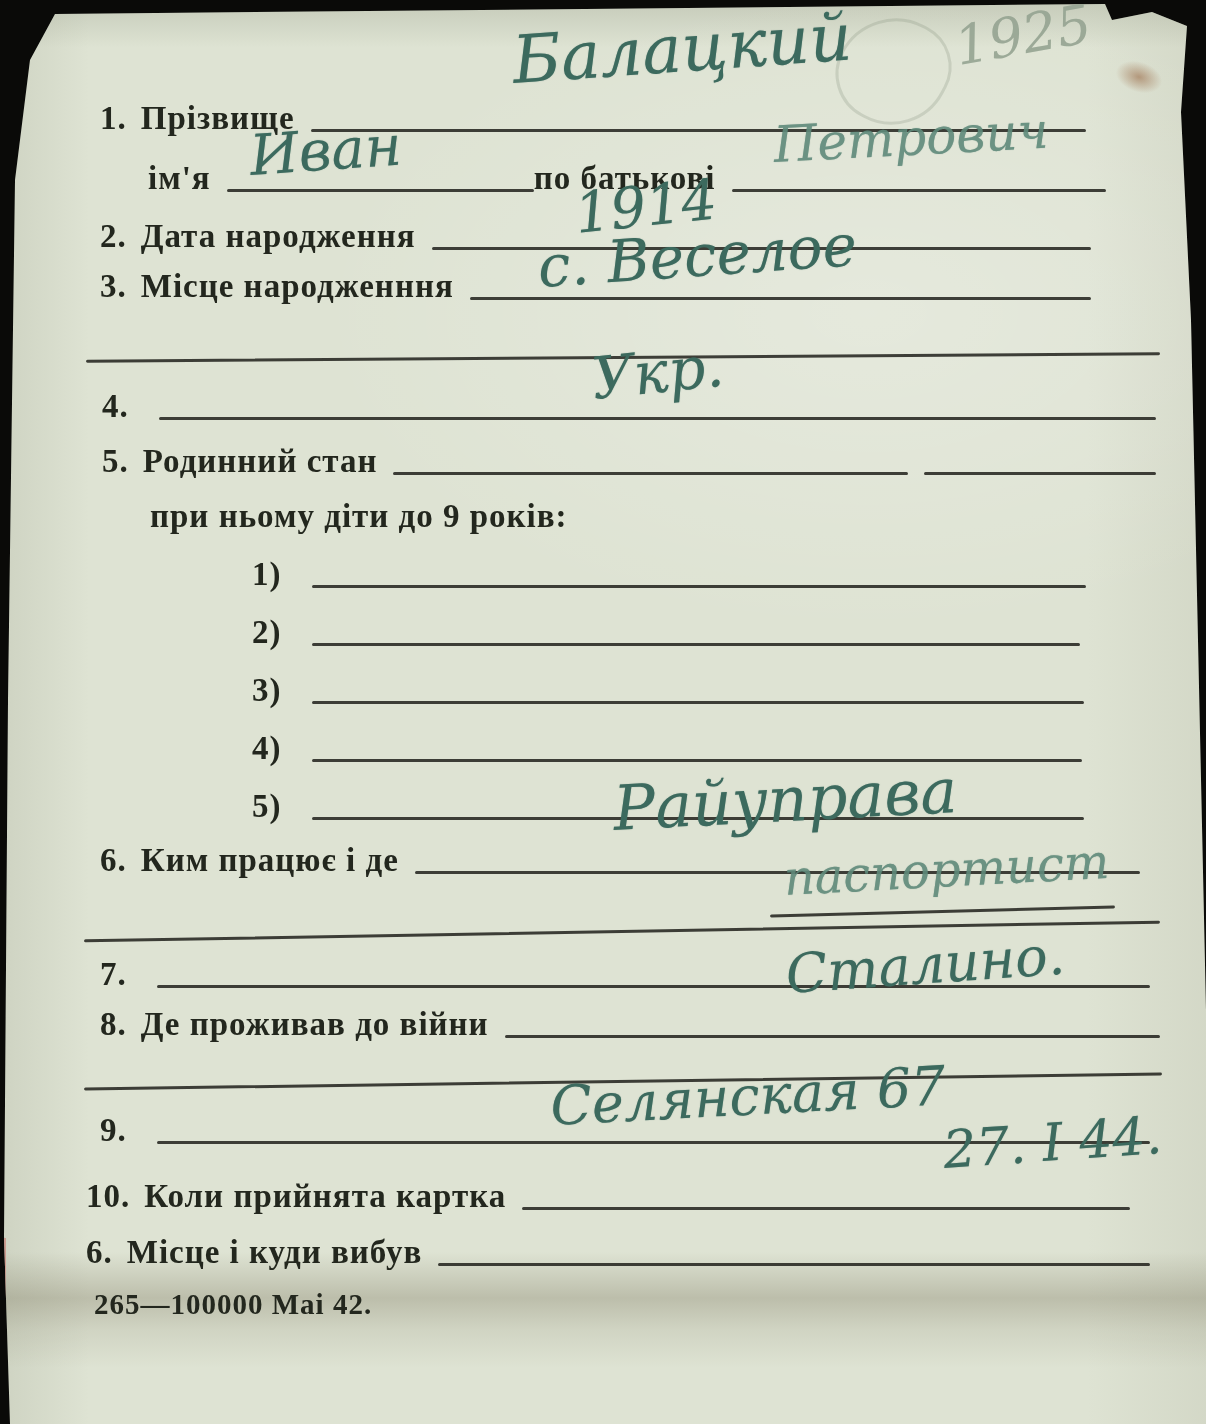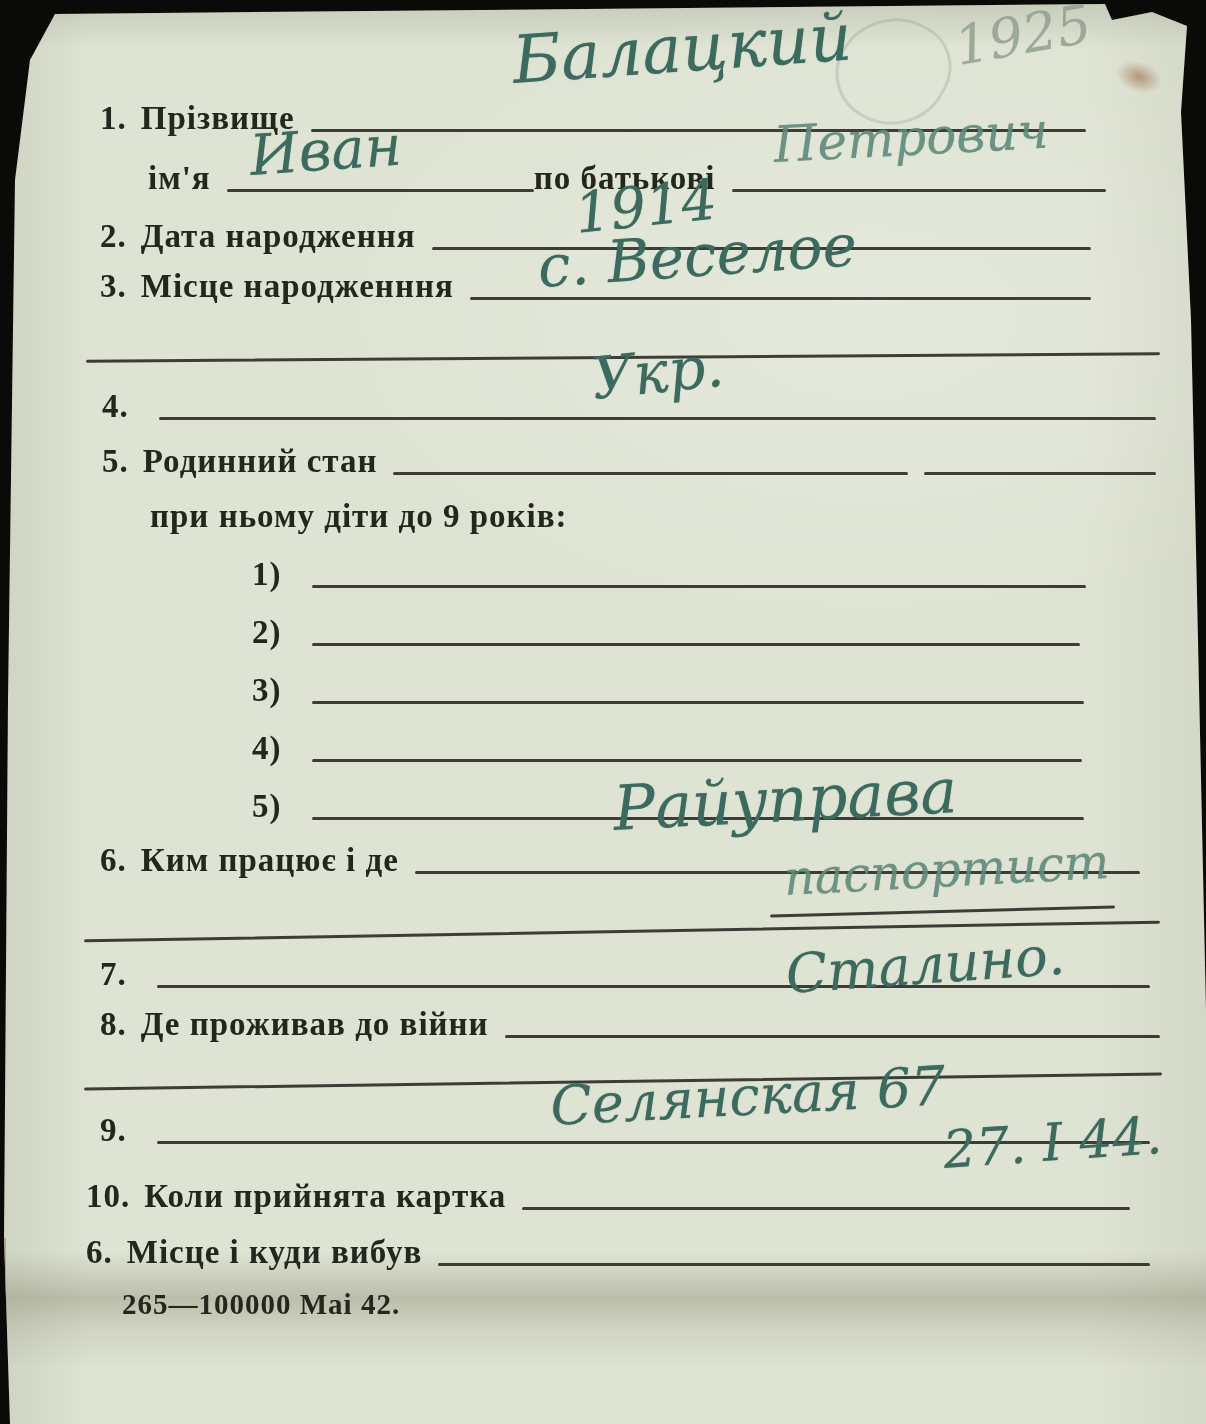--- a/index.html
+++ b/index.html
@@ -28,21 +28,21 @@
   .rule{flex:1;border-bottom:3px solid rgba(25,25,20,.82);align-self:flex-end;margin-bottom:5px;
         margin-left:16px;border-radius:2px;}
   .rule.half{flex:.45;}
   .rule.first{flex:.82;}
   .lbl.second{}
   .divider{position:absolute;height:3px;background:rgba(25,25,20,.82);border-radius:2px;}
   .hw{position:absolute;font-family:"DejaVu Serif",serif;font-style:italic;color:#3c6a5e;
       white-space:nowrap;text-shadow:0 0 1px rgba(60,106,94,.5);transform-origin:left bottom;line-height:1;}
   .hw.light{color:#5f8a7a;opacity:.9;}
   .hw.pencil{color:#95a492;text-shadow:none;opacity:.9;}
-  .footer{position:absolute;left:94px;top:1288px;font-weight:700;font-size:29px;color:#23271e;letter-spacing:1px;margin-left:28px;}
+  .footer{position:absolute;left:94px;top:1288px;font-weight:700;font-size:29px;color:#23271e;letter-spacing:1px;}
 </style>
 </head>
 <body>
 
 <div class="scan">
   <div class="paper">
 
     <div class="pink-sliver"></div>
     <div class="stain"></div>
     <div class="ghost"></div>

